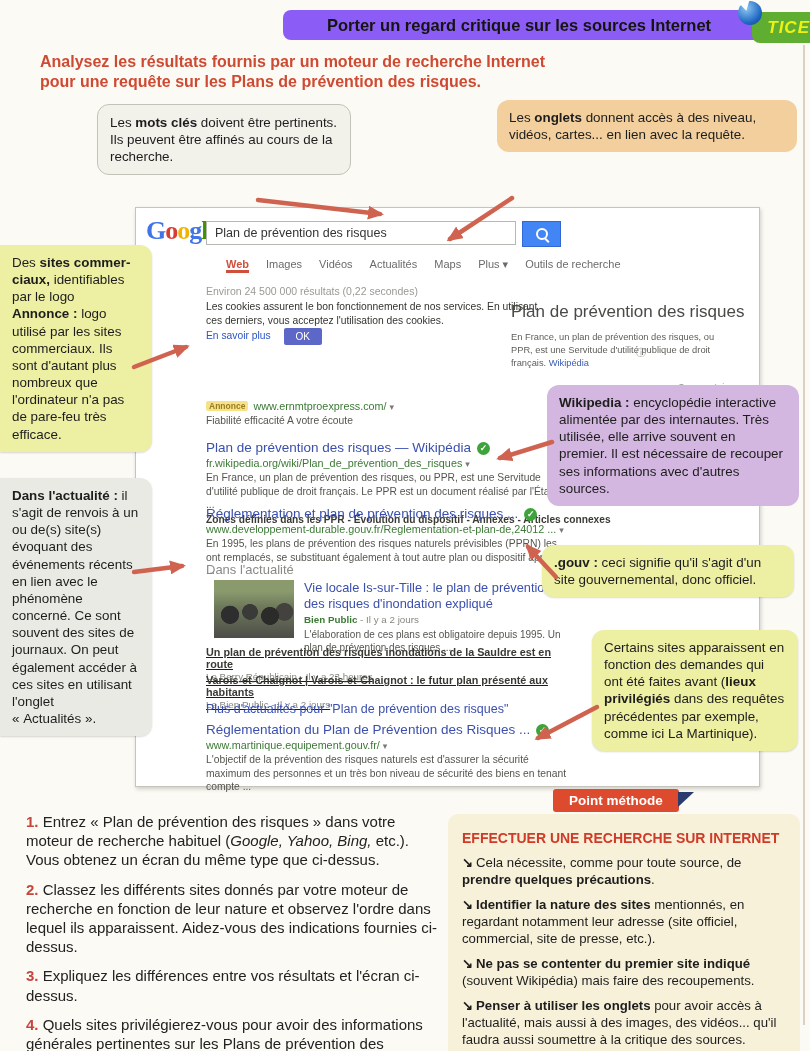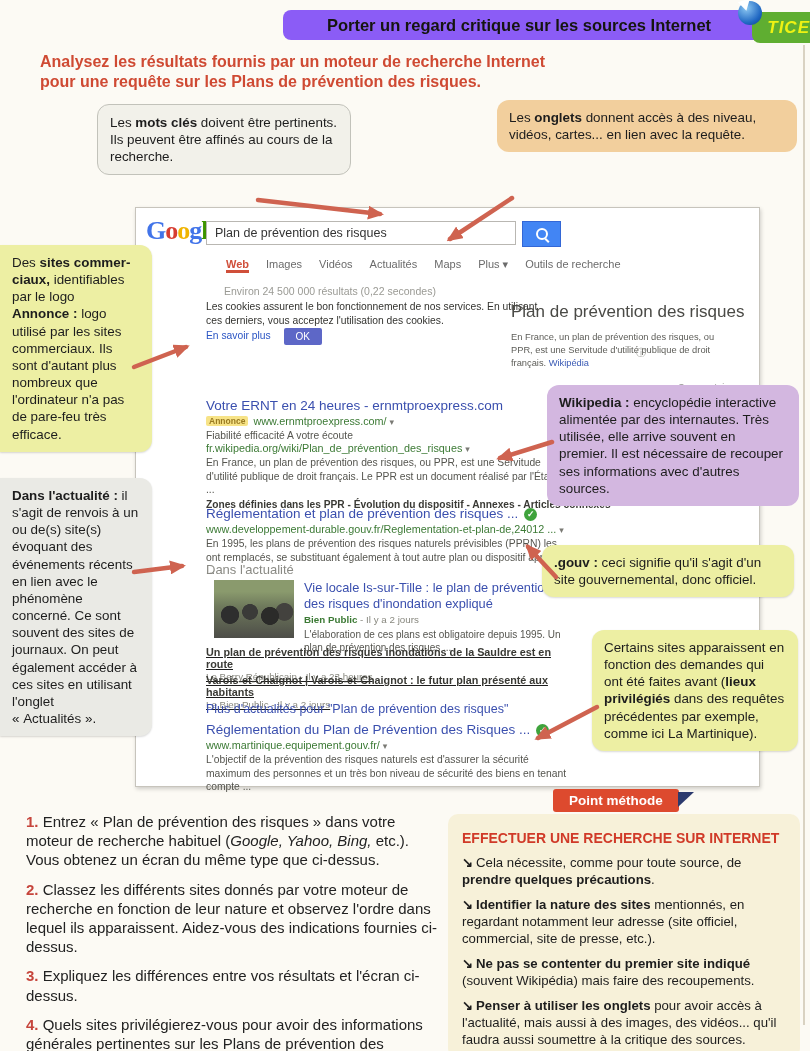--- a/index.html
+++ b/index.html
@@ -41,21 +41,21 @@
   .sinput{left:70px;top:13px;width:310px;height:24px;border:1px solid #b9b7b2;background:#fff;
           font-size:12.5px;color:#333;display:flex;align-items:center;padding:0 8px;box-sizing:border-box;}
   .sbtn{left:386px;top:13px;width:37px;height:24px;background:#4285f4;border:1px solid #3367d6;
         display:flex;align-items:center;justify-content:center;}
   .mag{width:8px;height:8px;border:2px solid #fff;border-radius:50%;position:relative;}
   .mag::after{content:"";position:absolute;left:8px;top:8px;width:5px;height:2px;background:#fff;
         transform:rotate(45deg);transform-origin:0 0;}
   .gtabs{left:70px;top:50px;display:flex;gap:17px;font-size:11px;color:#6b6b6b;}
   .gtab{cursor:pointer;}
   .gtab.active{color:#d04f3a;border-bottom:3px solid #d04f3a;font-weight:bold;margin-left:20px;}
-  .gstats{left:88px;top:77px;font-size:10.5px;color:#9a9a94;}
+  .gstats{left:70px;top:77px;font-size:10.5px;color:#9a9a94;}
   .cookie{left:70px;top:92px;width:345px;font-size:10.3px;color:#33332f;line-height:1.35;}
   .cookie .more{color:#2b55c4;margin-right:10px;}
   .okbtn{display:inline-block;background:#5d67c7;color:#fff;font-size:10px;padding:2px 12px;
          border-radius:2px;vertical-align:middle;}
   .kp{left:375px;top:94px;width:252px;}
   .kp-title{font-size:17px;color:#4a4a46;white-space:nowrap;}
   .kp-snip{margin-top:9px;font-size:9.3px;color:#5d5d58;line-height:1.4;width:210px;}
   .kp-link{color:#3b5bb5;}
   .kp-comments{margin-top:12px;font-size:9px;color:#8a8a85;font-style:italic;text-align:right;width:225px;}
   .result{position:absolute;width:368px;}
@@ -178,26 +178,26 @@
       <div class="kp-title">Plan de prévention des risques</div>
       <div class="kp-snip">
         <span>En France, un plan de prévention des risques, ou PPR, est une Servitude d'utilité publique de droit français. </span><span class="kp-link">Wikipédia</span>
       </div>
       <div class="kp-comments">Commentaires</div>
     </div>
 
     <div class="abs info-ic">ⓘ</div>
 
     <div class="result" style="left:70px;top:190px;">
-      <div class="rtitle">Votre ERNT en 24 heures - ernmtproexpress.com</div>
       <div class="rurl"><span class="ann">Annonce</span><span>www.ernmtproexpress.com/</span> <span class="car">▾</span></div>
       <div class="rdesc">Fiabilité efficacité A votre écoute</div>
     </div>
 
     <div class="result" style="left:70px;top:232px;">
+      <div class="rtitle"><span>Plan de prévention des risques — Wikipédia</span><span class="check">✓</span></div>
       <div class="rurl"><span>fr.wikipedia.org/wiki/Plan_de_prévention_des_risques</span> <span class="car">▾</span></div>
       <div class="rdesc">En France, un plan de prévention des risques, ou PPR, est une Servitude d'utilité publique de droit français. Le PPR est un document réalisé par l'État qui ...</div>
       <div class="rlinks">Zones définies dans les PPR - Évolution du dispositif - Annexes - Articles connexes</div>
     </div>
 
     <div class="result" style="left:70px;top:298px;">
       <div class="rtitle"><span>Réglementation et plan de prévention des risques ...</span><span class="check">✓</span></div>
       <div class="rurl"><span>www.developpement-durable.gouv.fr/Reglementation-et-plan-de,24012 ...</span> <span class="car">▾</span></div>
       <div class="rdesc">En 1995, les plans de prévention des risques naturels prévisibles (PPRN) les ont remplacés, se substituant également à tout autre plan ou dispositif approuvé ...</div>
     </div>

